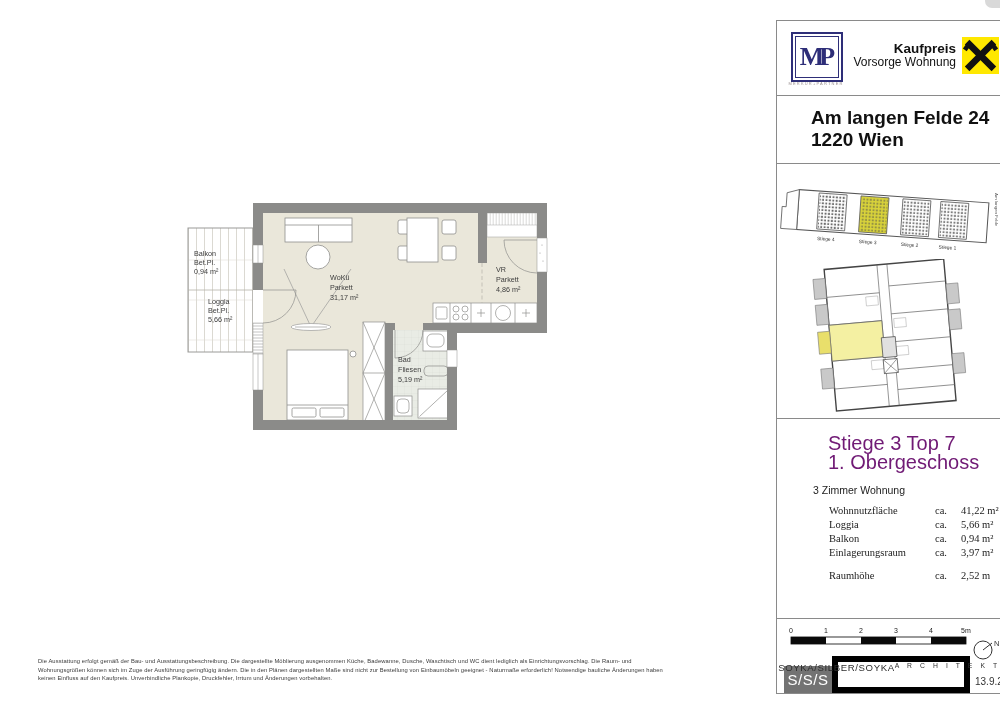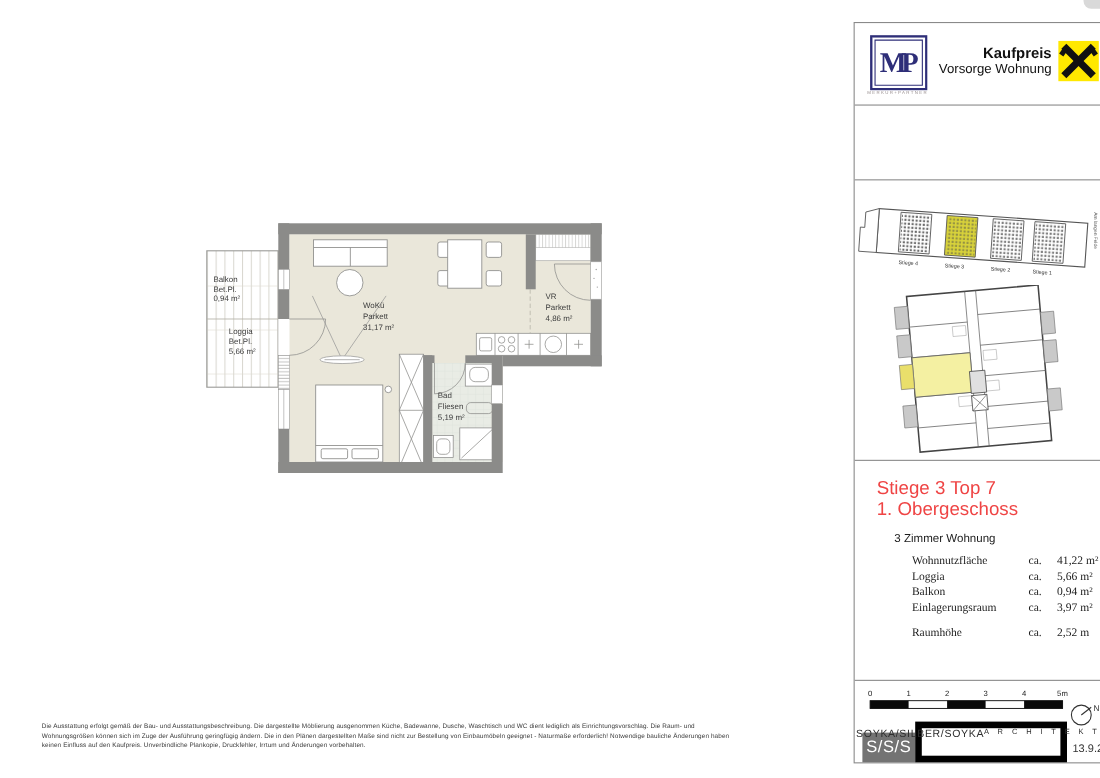--- a/index.html
+++ b/index.html
@@ -21,21 +21,21 @@
   .mp-sub{position:absolute;left:6px;top:60px;width:66px;text-align:center;font-size:4px;letter-spacing:1.2px;color:#9a9090;}
   .raiff{position:absolute;right:10px;top:16px;display:flex;align-items:center;gap:6px;}
   .raiff-text{text-align:right;line-height:1.15;}
   .raiff-l1{font-weight:bold;font-size:13.5px;color:#111;}
   .raiff-l2{font-size:12px;color:#111;}
 
   
   .address{position:absolute;left:34px;top:86px;font-weight:bold;font-size:19px;line-height:22px;color:#111;}
 
   
-  .unit-title{position:absolute;left:20px;top:413px;font-size:17px;line-height:19px;color:#ef4444;}
+  .unit-title{position:absolute;left:51px;top:413px;font-size:20px;line-height:19px;color:#701a75;}
   .unit-type{position:absolute;left:36px;top:463px;font-size:10.5px;color:#1c1c1c;}
   .area-table{position:absolute;left:52px;top:483px;width:182px;font-size:10.5px;color:#1c1c1c;font-family:Liberation Serif, serif;}
   .area-row{display:flex;height:14px;line-height:14px;}
   .area-row .lbl{flex:1;}
   .area-row .pfx{width:26px;}
   .area-row .val{width:50px;text-align:left;}
   .height-row{margin-top:9px;}
 
   
   .sss-row{position:absolute;left:7px;top:635px;display:flex;align-items:flex-end;}
@@ -254,20 +254,24 @@
         <line x1="8" y1="8" x2="32" y2="32"></line>
         <line x1="32" y1="8" x2="8" y2="32"></line>
       </g>
       <g stroke="#111" stroke-width="5" fill="none">
         <line x1="8" y1="7" x2="3" y2="14"></line>
         <line x1="32" y1="7" x2="37" y2="14"></line>
       </g>
     </svg>
   </div>
 
+  <div class="address">
+    <div>Am langen Felde 24</div>
+    <div>1220 Wien</div>
+  </div>
 
   <svg class="abs" style="left:3px;top:158px;" width="226" height="76" viewBox="0 0 226 76">
     <defs>
       <pattern id="dots" width="3.4" height="3.4" patternUnits="userSpaceOnUse">
         <rect x="0.6" y="0.6" width="1.9" height="1.9" fill="#4d4d4d"></rect>
       </pattern>
     </defs>
     <g transform="rotate(4 10 30)">
       <polygon points="18,10 208,10 208,50 18,50" fill="#ffffff" stroke="#555" stroke-width="1"></polygon>
       <polygon points="18,10 6,14 6,28 2,28 2,50 18,50" fill="#ffffff" stroke="#555" stroke-width="0.8"></polygon>

